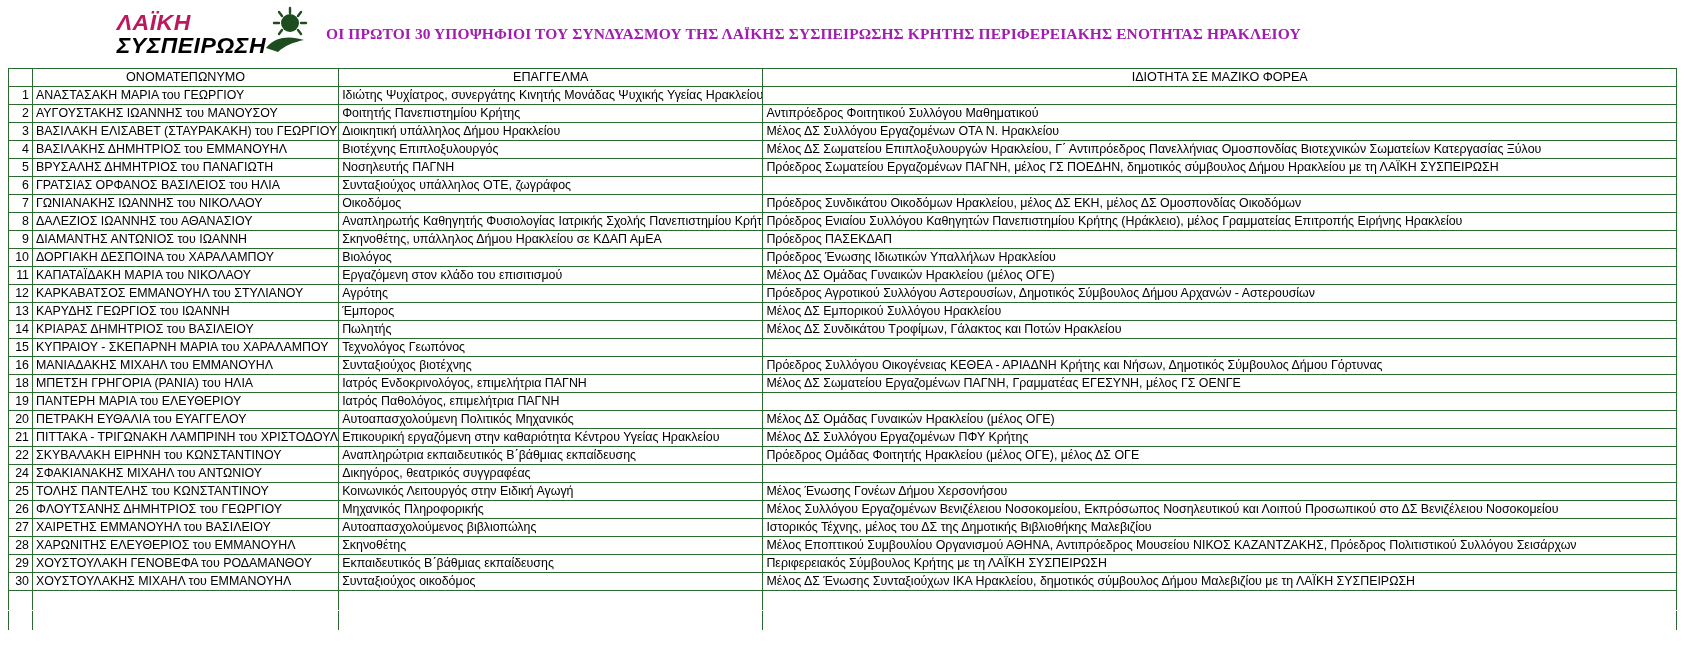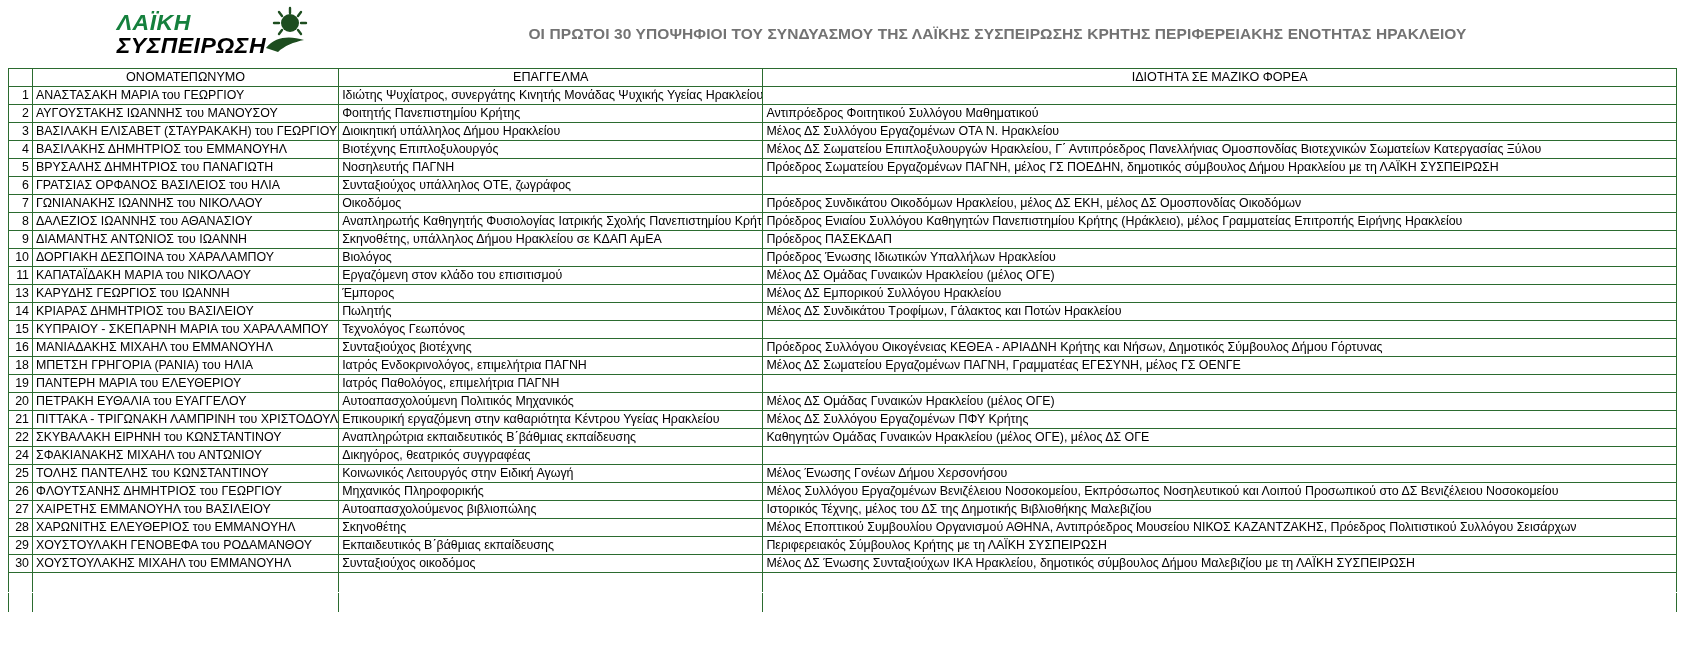--- a/index.html
+++ b/index.html
@@ -45,43 +45,44 @@
   .logo-text {
     display: flex;
     flex-direction: column;
     align-items: flex-start;
     line-height: 1.0;
   }
   .logo-line1 {
     font-size: 23px;
     font-weight: bold;
     font-style: italic;
-    color: #15803d;
+    color: #be185d;
     letter-spacing: 0.5px;
     text-align: right;
   }
   .logo-line2 {
     font-size: 23px;
     font-weight: bold;
     font-style: italic;
     color: #000000;
     letter-spacing: 0.5px;
   }
   .logo-mark {
     margin-left: -6px;
     margin-top: -4px;
   }
   .header-title {
     flex: 1;
-    text-align: center;
+    text-align: left;
     font-size: 15.5px;
     font-weight: bold;
-    color: #737373;
+    color: #a21caf;
     letter-spacing: 0.1px;
     padding-right: 10px;
+    font-family: Liberation Serif, serif;
   }
 
   
   .table-wrap {
     padding: 0 8px;
     box-sizing: border-box;
   }
   table.sheet {
     border-collapse: collapse;
     table-layout: fixed;
@@ -244,20 +245,26 @@
             <td>Βιολόγος</td>
             <td>Πρόεδρος Ένωσης Ιδιωτικών Υπαλλήλων Ηρακλείου</td>
           </tr>
           <tr>
             <td class="num">11</td>
             <td>ΚΑΠΑΤΑΪΔΑΚΗ ΜΑΡΙΑ του ΝΙΚΟΛΑΟΥ</td>
             <td>Εργαζόμενη στον κλάδο του επισιτισμού</td>
             <td>Μέλος ΔΣ Ομάδας Γυναικών Ηρακλείου (μέλος ΟΓΕ)</td>
           </tr>
           <tr>
+            <td class="num">12</td>
+            <td>ΚΑΡΚΑΒΑΤΣΟΣ ΕΜΜΑΝΟΥΗΛ του ΣΤΥΛΙΑΝΟΥ</td>
+            <td>Αγρότης</td>
+            <td>Πρόεδρος Αγροτικού Συλλόγου Αστερουσίων, Δημοτικός Σύμβουλος Δήμου Αρχανών - Αστερουσίων</td>
+          </tr>
+          <tr>
             <td class="num">13</td>
             <td>ΚΑΡΥΔΗΣ ΓΕΩΡΓΙΟΣ του ΙΩΑΝΝΗ</td>
             <td>Έμπορος</td>
             <td>Μέλος ΔΣ Εμπορικού Συλλόγου Ηρακλείου</td>
           </tr>
           <tr>
             <td class="num">14</td>
             <td>ΚΡΙΑΡΑΣ ΔΗΜΗΤΡΙΟΣ του ΒΑΣΙΛΕΙΟΥ</td>
             <td>Πωλητής</td>
             <td>Μέλος ΔΣ Συνδικάτου Τροφίμων, Γάλακτος και Ποτών Ηρακλείου</td>
@@ -295,21 +302,21 @@
           <tr>
             <td class="num">21</td>
             <td>ΠΙΤΤΑΚΑ - ΤΡΙΓΩΝΑΚΗ ΛΑΜΠΡΙΝΗ του ΧΡΙΣΤΟΔΟΥΛΟΥ</td>
             <td>Επικουρική εργαζόμενη στην καθαριότητα Κέντρου Υγείας Ηρακλείου</td>
             <td>Μέλος ΔΣ Συλλόγου Εργαζομένων ΠΦΥ Κρήτης</td>
           </tr>
           <tr>
             <td class="num">22</td>
             <td>ΣΚΥΒΑΛΑΚΗ ΕΙΡΗΝΗ του ΚΩΝΣΤΑΝΤΙΝΟΥ</td>
             <td>Αναπληρώτρια εκπαιδευτικός Β΄βάθμιας εκπαίδευσης</td>
-            <td>Καθηγητών Ομάδας Γυναικών Ηρακλείου (μέλος ΟΓΕ), μέλος ΔΣ ΟΓΕ</td>
+            <td>Πρόεδρος Ομάδας Φοιτητής Ηρακλείου (μέλος ΟΓΕ), μέλος ΔΣ ΟΓΕ</td>
           </tr>
           <tr>
             <td class="num">24</td>
             <td>ΣΦΑΚΙΑΝΑΚΗΣ ΜΙΧΑΗΛ του ΑΝΤΩΝΙΟΥ</td>
             <td>Δικηγόρος, θεατρικός συγγραφέας</td>
             <td></td>
           </tr>
           <tr>
             <td class="num">25</td>
             <td>ΤΟΛΗΣ ΠΑΝΤΕΛΗΣ του ΚΩΝΣΤΑΝΤΙΝΟΥ</td>

